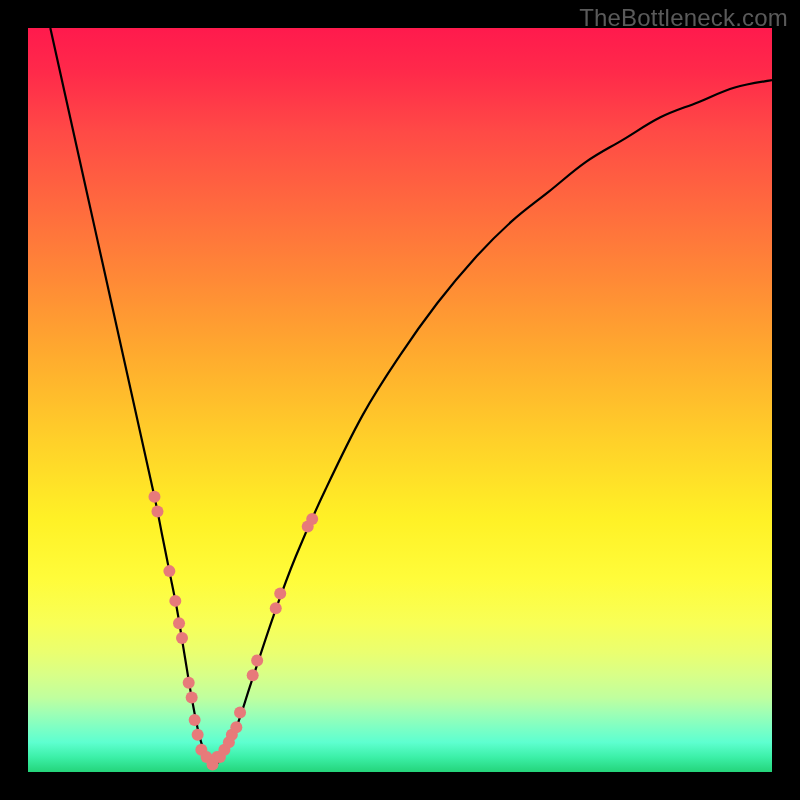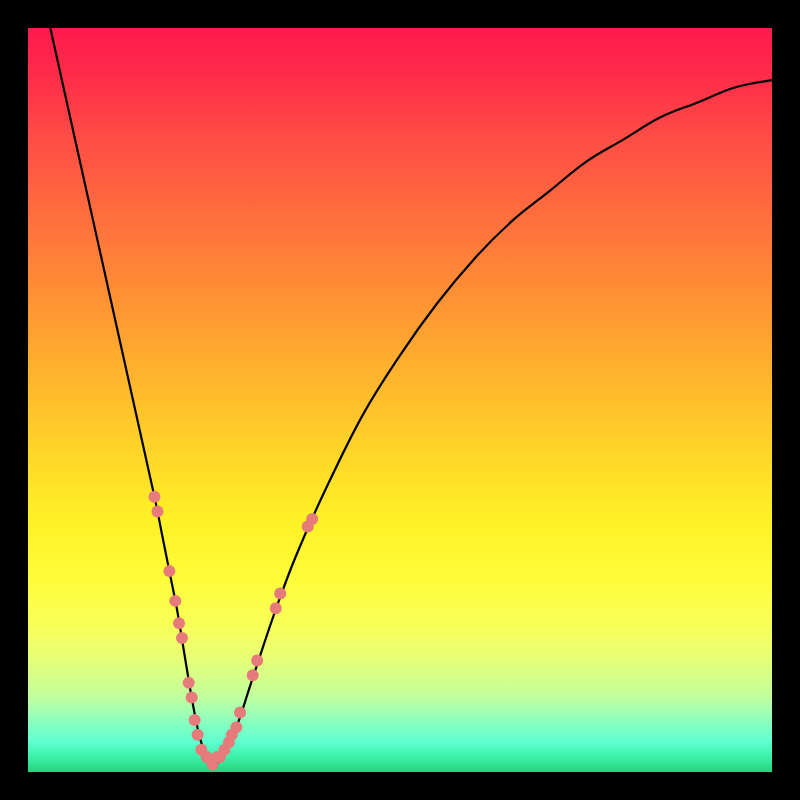--- a/index.html
+++ b/index.html
@@ -102,13 +102,14 @@
         <circle cx="208.32" cy="699.36" r="6" class="dot"></circle>
         <circle cx="212.04" cy="684.48" r="6" class="dot"></circle>
         <circle cx="224.69" cy="647.28" r="6" class="dot"></circle>
         <circle cx="229.15" cy="632.40" r="6" class="dot"></circle>
         <circle cx="247.75" cy="580.32" r="6" class="dot"></circle>
         <circle cx="252.22" cy="565.44" r="6" class="dot"></circle>
         <circle cx="279.74" cy="498.48" r="6" class="dot"></circle>
         <circle cx="284.21" cy="491.04" r="6" class="dot"></circle>
       </svg>
   </div>
+  <div class="watermark">TheBottleneck.com</div>
 </div>
 
 </body></html>

